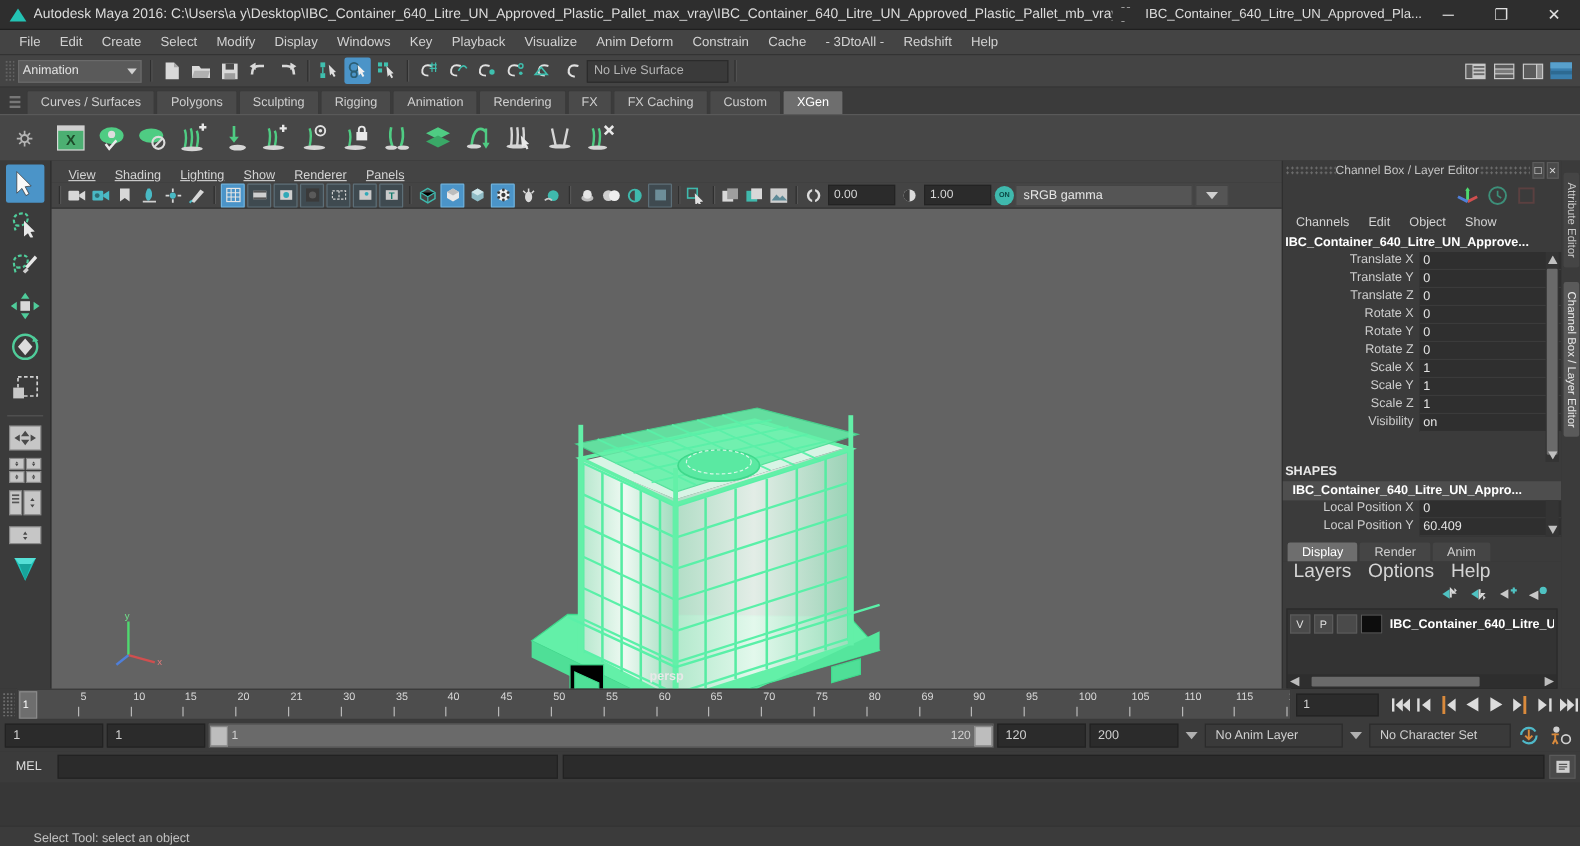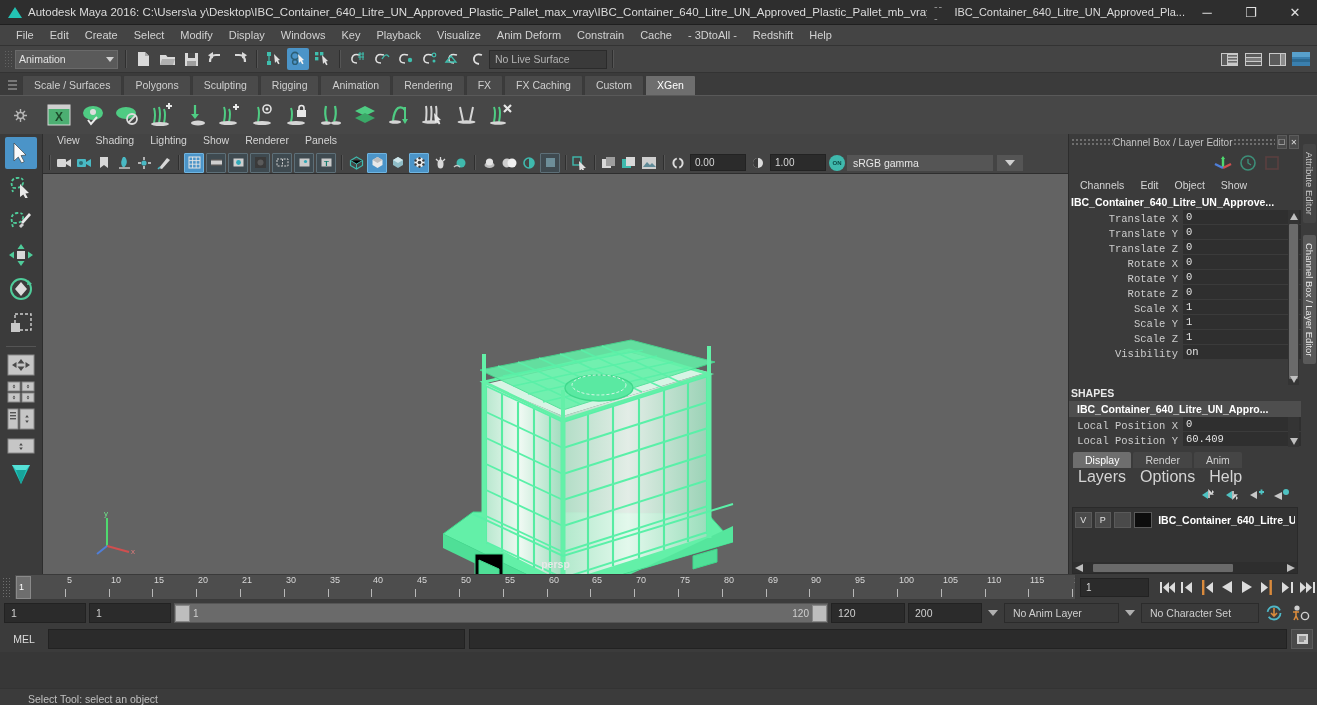--- a/index.html
+++ b/index.html
@@ -72,21 +72,21 @@
   .tbx{width:32px;height:32px;margin-bottom:2px;display:flex;align-items:center;
        justify-content:center;border-radius:2px;position:relative;}
   .tbx.sel{background:#4b94c8;}
   .tbx-sep{width:30px;height:1px;background:#555;margin:5px 0 6px;}
   .tbx-sm{width:34px;height:24px;margin-bottom:3px;display:flex;align-items:center;
        justify-content:center;}
 
   
   .vp-wrap{flex:1;display:flex;flex-direction:column;background:#373737;
            border-left:1px solid #2d2d2d;border-right:1px solid #2d2d2d;}
-  .vp-menu{height:18px;background:#444;display:flex;align-items:flex-start;padding-left:6px;}
+  .vp-menu{height:18px;background:#444;display:flex;align-items:flex-end;padding-left:6px;text-decoration:underline;}
   .vp-menu .mi{padding:0 8px;font-size:10.5px;color:#d4d4d4;}
   .vp-tools{height:21px;background:#444;display:flex;align-items:center;
             padding-left:2px;border-bottom:1px solid #2e2e2e;}
   .vt{width:18px;height:18px;display:flex;align-items:center;justify-content:center;
       position:relative;margin:0 1px;}
   .vt.box{border:1px solid #5d6f78;background:#3f4a50;border-radius:1px;}
   .vt.on{background:#4b94c8;border-color:#6fb4e0;}
   .vsep{width:1px;height:15px;background:#2f2f2f;margin:0 4px;box-shadow:1px 0 0 #555;}
   .numfld{width:50px;height:15px;background:#2b2b2b;border:1px solid #232323;
           color:#d8d8d8;font-size:10px;display:flex;align-items:center;
@@ -111,21 +111,21 @@
   .cbx{width:13px;height:12px;border:1px solid #5c5c5c;background:#4a4a4a;
        display:flex;align-items:center;justify-content:center;font-size:8px;
        color:#d8d8d8;margin-left:2px;}
   .cb-ico-row{height:26px;display:flex;align-items:center;justify-content:flex-end;
        padding-right:20px;gap:6px;}
   .cb-menu{height:18px;display:flex;align-items:center;padding-left:4px;gap:2px;}
   .cb-menu .mi{padding:0 7px;font-size:10.5px;color:#d4d4d4;}
   .cb-obj{font-size:10.5px;color:#ffffff;font-weight:bold;padding:2px 0 2px 2px;
           white-space:nowrap;overflow:hidden;}
   .chanlist{position:relative;}
-  .chanrow{display:flex;height:15px;align-items:flex-end;font-family:Liberation Mono, monospace;}
+  .chanrow{display:flex;height:15px;align-items:flex-start;}
   .chanrow .lbl{flex:1;text-align:right;padding-right:5px;font-size:10.5px;color:#cdcdcd;
        white-space:nowrap;}
   .chanrow .val{width:115px;height:14px;background:#2f2f2f;font-size:10.5px;
        color:#e4e4e4;padding-left:3px;display:flex;align-items:center;
        border-bottom:1px solid #3b3b3b;}
   .shapes-hdr{font-size:10.5px;font-weight:bold;color:#e8e8e8;padding:2px 0 2px 2px;}
   .shape-name{font-size:10.5px;font-weight:bold;color:#ffffff;background:#4e4e4e;
        padding:2px 0 2px 8px;white-space:nowrap;overflow:hidden;}
   .cb-scroll{position:absolute;right:2px;top:0;width:11px;bottom:0;background:#343434;}
   .cb-scroll .thumb{position:absolute;left:1px;right:1px;top:14px;height:155px;
@@ -379,21 +379,21 @@
     </div>
   </div>
 
   <div class="shelftabs">
     <div class="shelf-grip">
         <i></i>
         <i></i>
         <i></i>
       </div>
     <div id="shelftabs" style="display:flex;align-items:flex-end;">
-        <div class="stab">Scale / Surfaces</div>
+        <div class="stab">Curves / Surfaces</div>
         <div class="stab">Polygons</div>
         <div class="stab">Sculpting</div>
         <div class="stab">Rigging</div>
         <div class="stab">Animation</div>
         <div class="stab">Rendering</div>
         <div class="stab">FX</div>
         <div class="stab">FX Caching</div>
         <div class="stab">Custom</div>
         <div class="stab active">XGen</div>
       </div>

